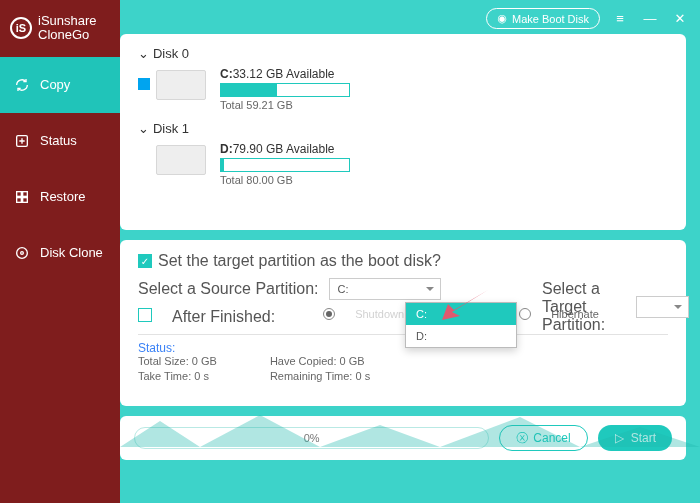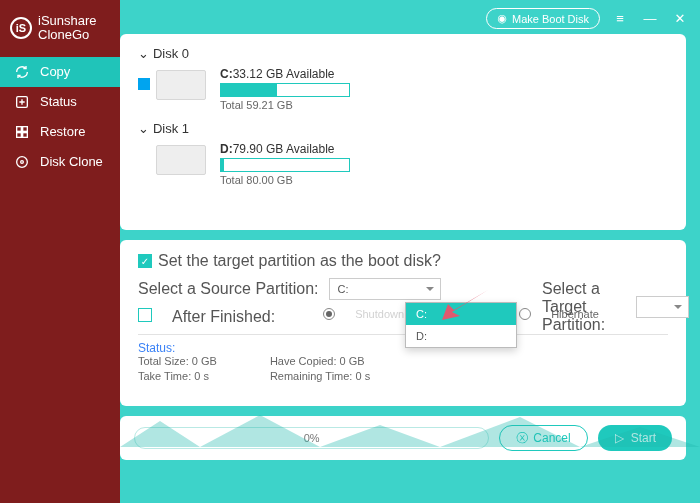--- a/index.html
+++ b/index.html
@@ -2,21 +2,21 @@
 <html><head>
 <meta charset="utf-8">
 <style>
   * { box-sizing: border-box; margin: 0; padding: 0; font-family: "Segoe UI", Arial, sans-serif; }
   body { width: 700px; height: 503px; background: #3dd3c9; overflow: hidden; position: relative; }
   .app { display: flex; height: 100%; }
   .sidebar { width: 120px; background: #7f1d1d; padding-top: 8px; }
   .brand { display: flex; align-items: center; gap: 6px; padding: 6px 10px 14px 10px; color: #fff; }
   .brand-logo { width: 22px; height: 22px; border: 2px solid #fff; border-radius: 50%; display:flex; align-items:center; justify-content:center; font-size:11px; font-weight:bold; }
   .brand-text { font-size: 13px; line-height: 1.1; }
-  .nav-item { display:flex; align-items:center; gap:10px; padding:7px 14px; color:#fff; font-size:13px; cursor:pointer; }
+  .nav-item { display:flex; align-items:center; gap:10px; padding:20px 14px; color:#fff; font-size:13px; cursor:pointer; }
   .nav-item.active { background:#20c4b9; }
   .nav-icon { width:16px; height:16px; display:inline-flex; align-items:center; justify-content:center; }
   .nav-icon svg { stroke:#fff; fill:none; }
 
   .topbar { position:absolute; top:8px; right:10px; display:flex; align-items:center; gap:10px; }
   .make-boot { border:1px solid #fff; color:#fff; font-size:11px; padding:3px 10px; border-radius:11px; display:flex; align-items:center; gap:5px; cursor:pointer; background:transparent; }
   .tb-btn { width:20px; height:20px; color:#fff; display:flex; align-items:center; justify-content:center; cursor:pointer; font-size:13px; }
 
   .main { flex:1; padding:34px 14px 12px 0; display:flex; flex-direction:column; gap:10px; }
   .panel { background:#fff; border-radius:6px; padding:12px 18px; font-size:12px; color:#555; }

